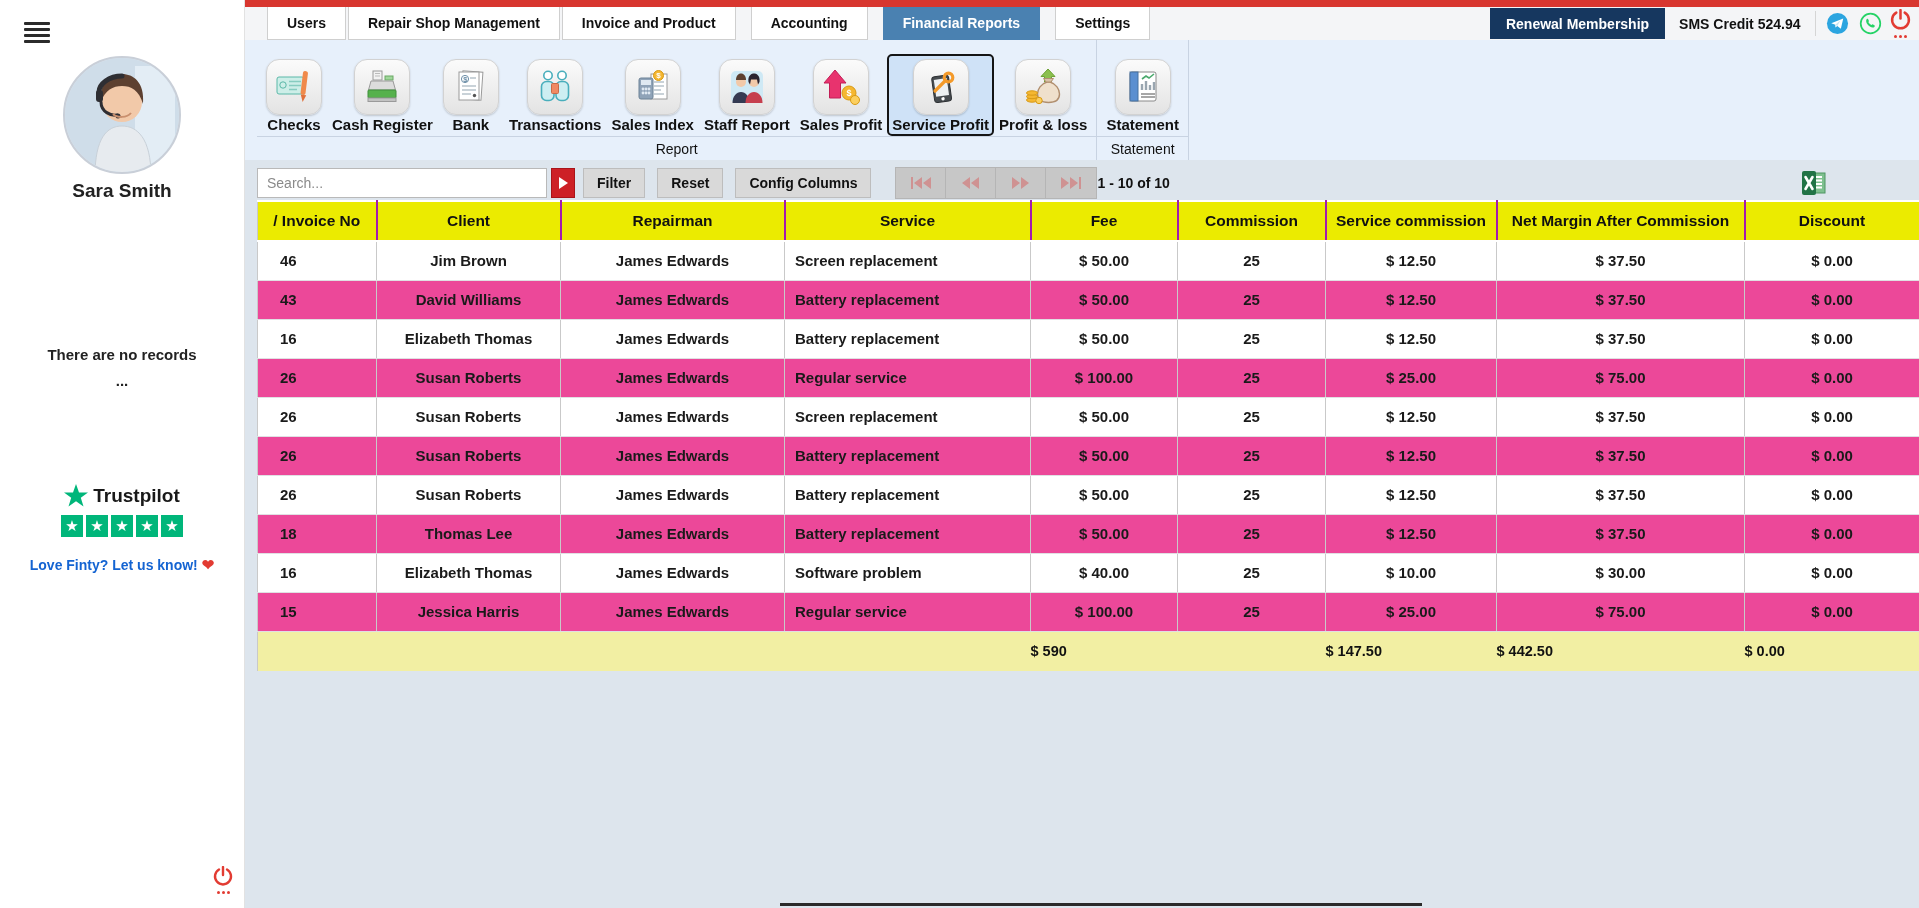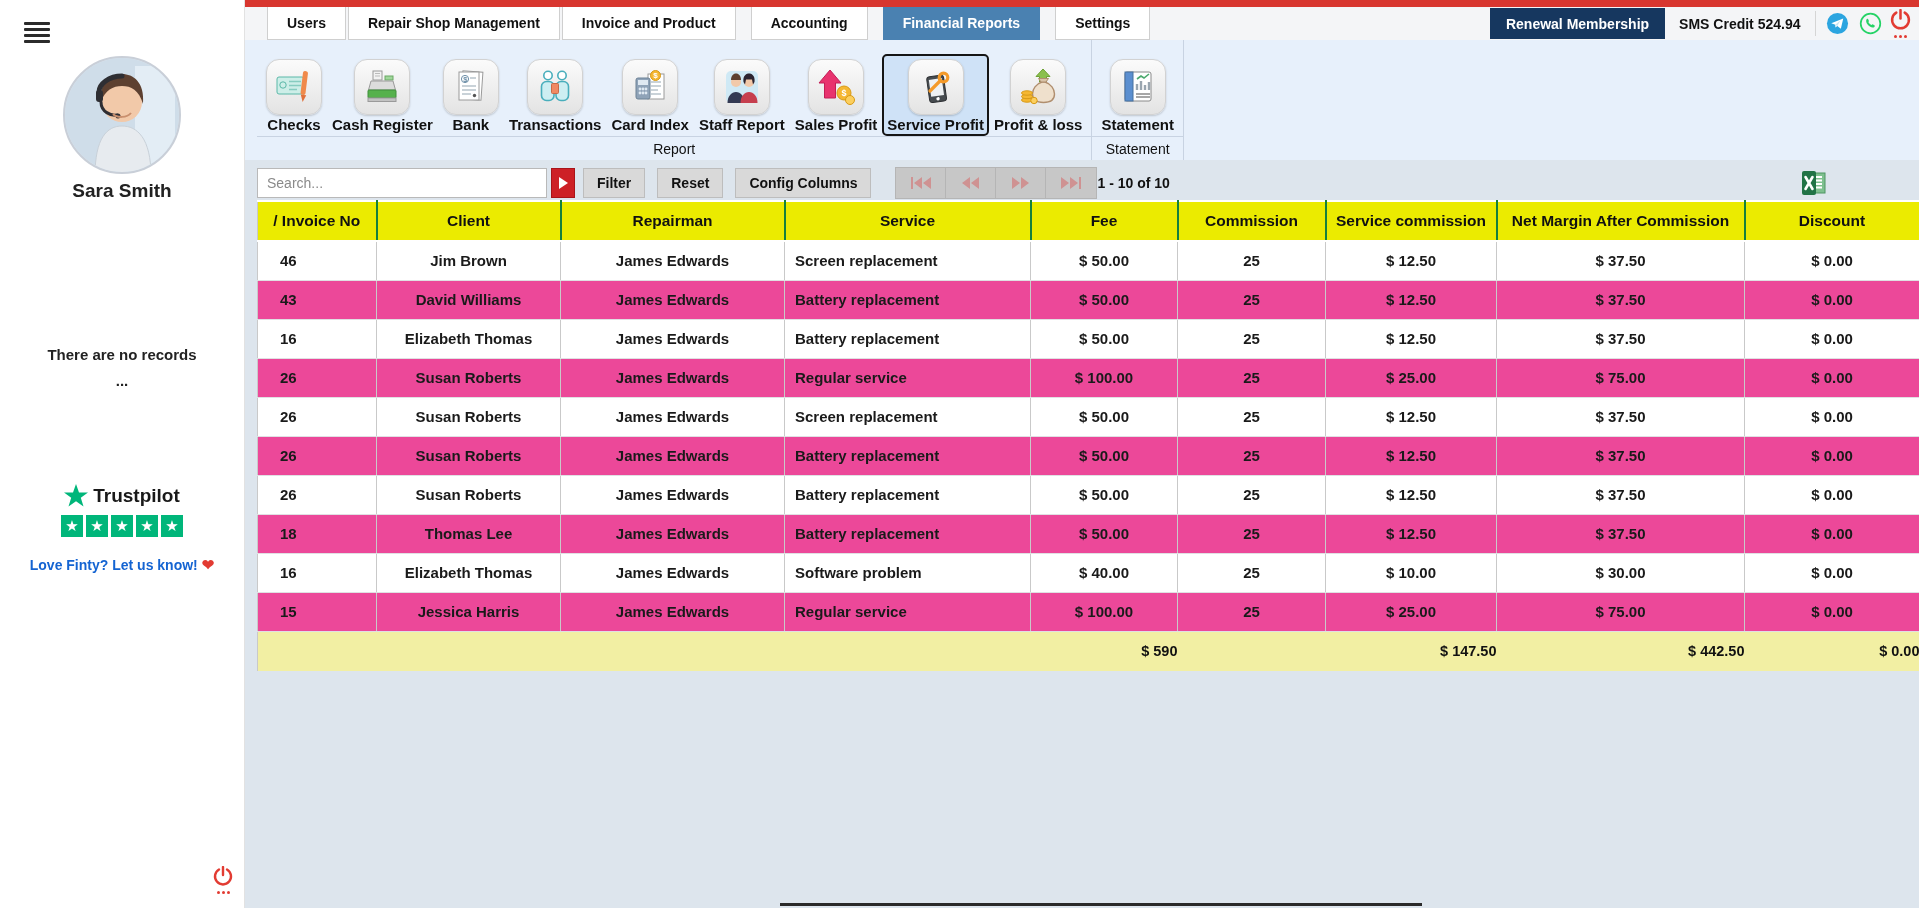--- a/index.html
+++ b/index.html
@@ -63,27 +63,27 @@
   .pbtn:last-child{border-right:none}
   .tl{width:0;height:0;border-top:6px solid transparent;border-bottom:6px solid transparent;border-right:8px solid #cf9292}
   .tr{width:0;height:0;border-top:6px solid transparent;border-bottom:6px solid transparent;border-left:8px solid #cf9292}
   .pbar{width:2px;height:12px;background:#cf9292}
   .range-text{font-size:14px;font-weight:bold;color:#111;margin-left:0;white-space:nowrap}
   .excel-btn{position:absolute;right:94px;top:4px;cursor:pointer}
 
   
   .tablewrap{margin-left:12px}
   table{border-collapse:collapse;table-layout:fixed;width:1662px;border-left:1px solid #c9c9c9}
-  th{background:#ebeb00;height:40px;font-size:15.5px;font-weight:bold;color:#111;border-right:2px solid #15803d;border-top:2px solid #fff;border-bottom:2px solid #fff;text-align:center;cursor:pointer}
+  th{background:#ebeb00;height:40px;font-size:15.5px;font-weight:bold;color:#111;border-right:2px solid #a21caf;border-top:2px solid #fff;border-bottom:2px solid #fff;text-align:center;cursor:pointer}
   tbody td{height:39px;background:#fff;font-size:15px;font-weight:bold;color:#1a1a1a;text-align:center;border-right:1px solid #c9c9c9;border-bottom:1px solid #e0e0e3;overflow:hidden;white-space:nowrap}
   tbody tr.even td{background:#ec4899}
   tbody tr{cursor:pointer}
   td.c0{text-align:left;padding-left:22px}
   td.c3{text-align:left;padding-left:10px}
-  tfoot td{height:40px;background:#f2efa3;font-size:14.5px;font-weight:bold;color:#111;text-align:right;border:none}
+  tfoot td{height:40px;background:#f2efa3;font-size:14.5px;font-weight:bold;color:#111;text-align:left;border:none}
   .filler{flex:1;background:#dde5ed}
   .hscroll{position:absolute;bottom:2px;left:535px;width:642px;height:3px;background:#2a2a2a;cursor:grab}
 </style>
 </head>
 <body>
 
 <div class="app">
 
   <aside class="sidebar">
     <div class="hamburger">
@@ -265,21 +265,21 @@
                     <circle cx="13" cy="22" r="1.4"></circle>
                     <circle cx="16" cy="22" r="1.4"></circle>
                     <circle cx="10" cy="26" r="1.4"></circle>
                     <circle cx="13" cy="26" r="1.4"></circle>
                     <circle cx="16" cy="26" r="1.4"></circle>
                   </g>
               <circle cx="25.5" cy="8.5" r="5" fill="#f5b731" stroke="#d89a15"></circle>
               <text x="23.3" y="11.4" font-size="8" font-weight="bold" fill="#fff" font-family="Liberation Sans,sans-serif">$</text>
             </svg>
               </div>
-            <div class="rlabel">Card Index</div>
+            <div class="rlabel">Sales Index</div>
           </div>
           <div class="ritem">
             <div class="ricon">
                 <svg width="40" height="40" viewBox="0 0 40 40">
               <rect x="4" y="4" width="32" height="32" rx="5" fill="#cfe9f5"></rect>
               <circle cx="14" cy="15" r="5" fill="#f2c9a9"></circle>
               <path d="M9 13c0-5 3-6.5 5-6.5s5 1.5 5 6.5" fill="#5d4030"></path>
               <path d="M5.5 36c0-7 4-11 8.5-11s8.5 4 8.5 11z" fill="#343a52"></path>
               <circle cx="27" cy="15" r="5" fill="#f2c9a9"></circle>
               <path d="M21.5 15c-1-7 3.5-8.5 5.5-8.5s6.5 1.5 5.5 8.5l-1.5 2.5-1-5-6 0-1 5z" fill="#2b2430"></path>

